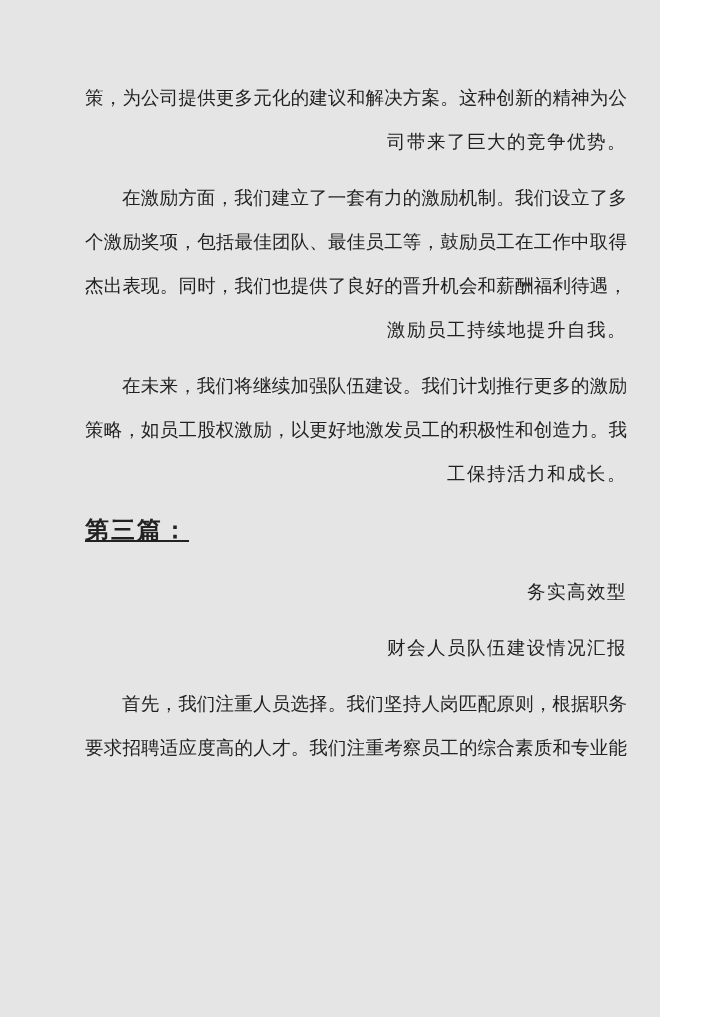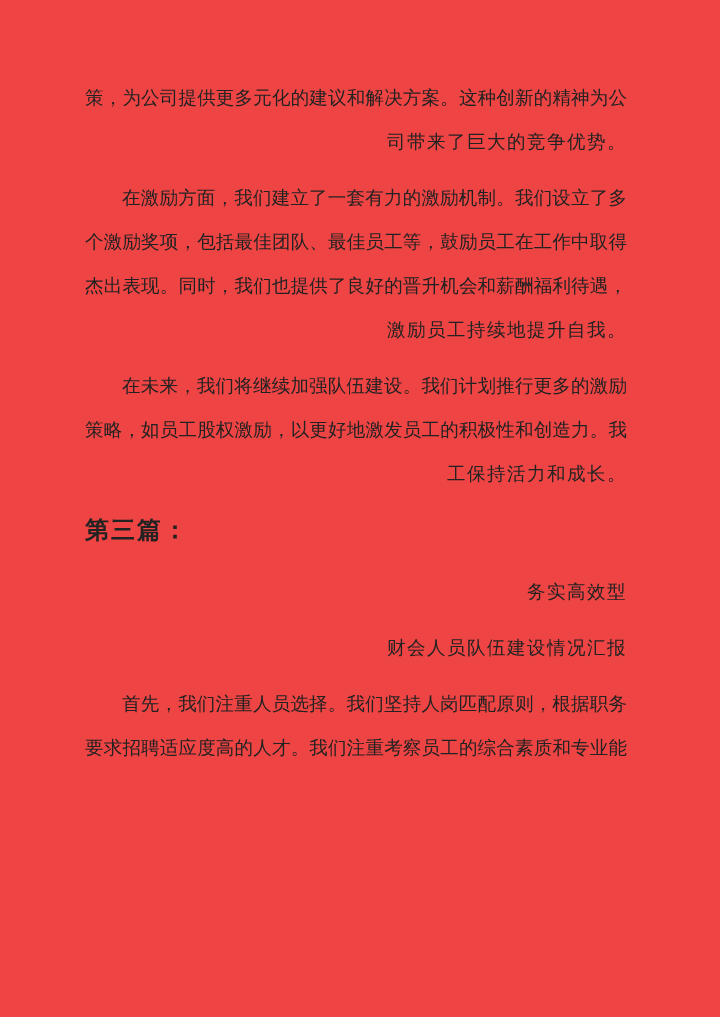--- a/index.html
+++ b/index.html
@@ -2,23 +2,23 @@
 <html><head>
 <meta charset="utf-8">
 <style>
   html, body {
     margin: 0;
     padding: 0;
     background: #ffffff;
   }
   .page {
     position: relative;
-    width: 720px;
+    width: 660px;
     height: 1017px;
-    background: #ef4444;
+    background: #e5e5e5;
     overflow: hidden;
   }
   .content {
     position: absolute;
     left: 85px;
     top: 76px;
     width: 542px;
     font-family: "Liberation Serif", "DejaVu Serif", serif;
     font-size: 18.5px;
     color: #222222;
@@ -45,20 +45,21 @@
     padding-left: 37px;
   }
   .heading {
     font-weight: bold;
     font-size: 24px;
     line-height: 44px;
     height: 44px;
     letter-spacing: 2px;
     margin: 2px 0 18px 0;
     white-space: nowrap;
+    text-decoration: underline;
   }
 </style>
 </head>
 <body>
 
 <div class="page">
   <div class="content" style="color: rgb(34, 34, 34);">
       <div class="para">
         <div class="line justify">策，为公司提供更多元化的建议和解决方案。这种创新的精神为公</div>
         <div class="line short">司带来了巨大的竞争优势。</div>

